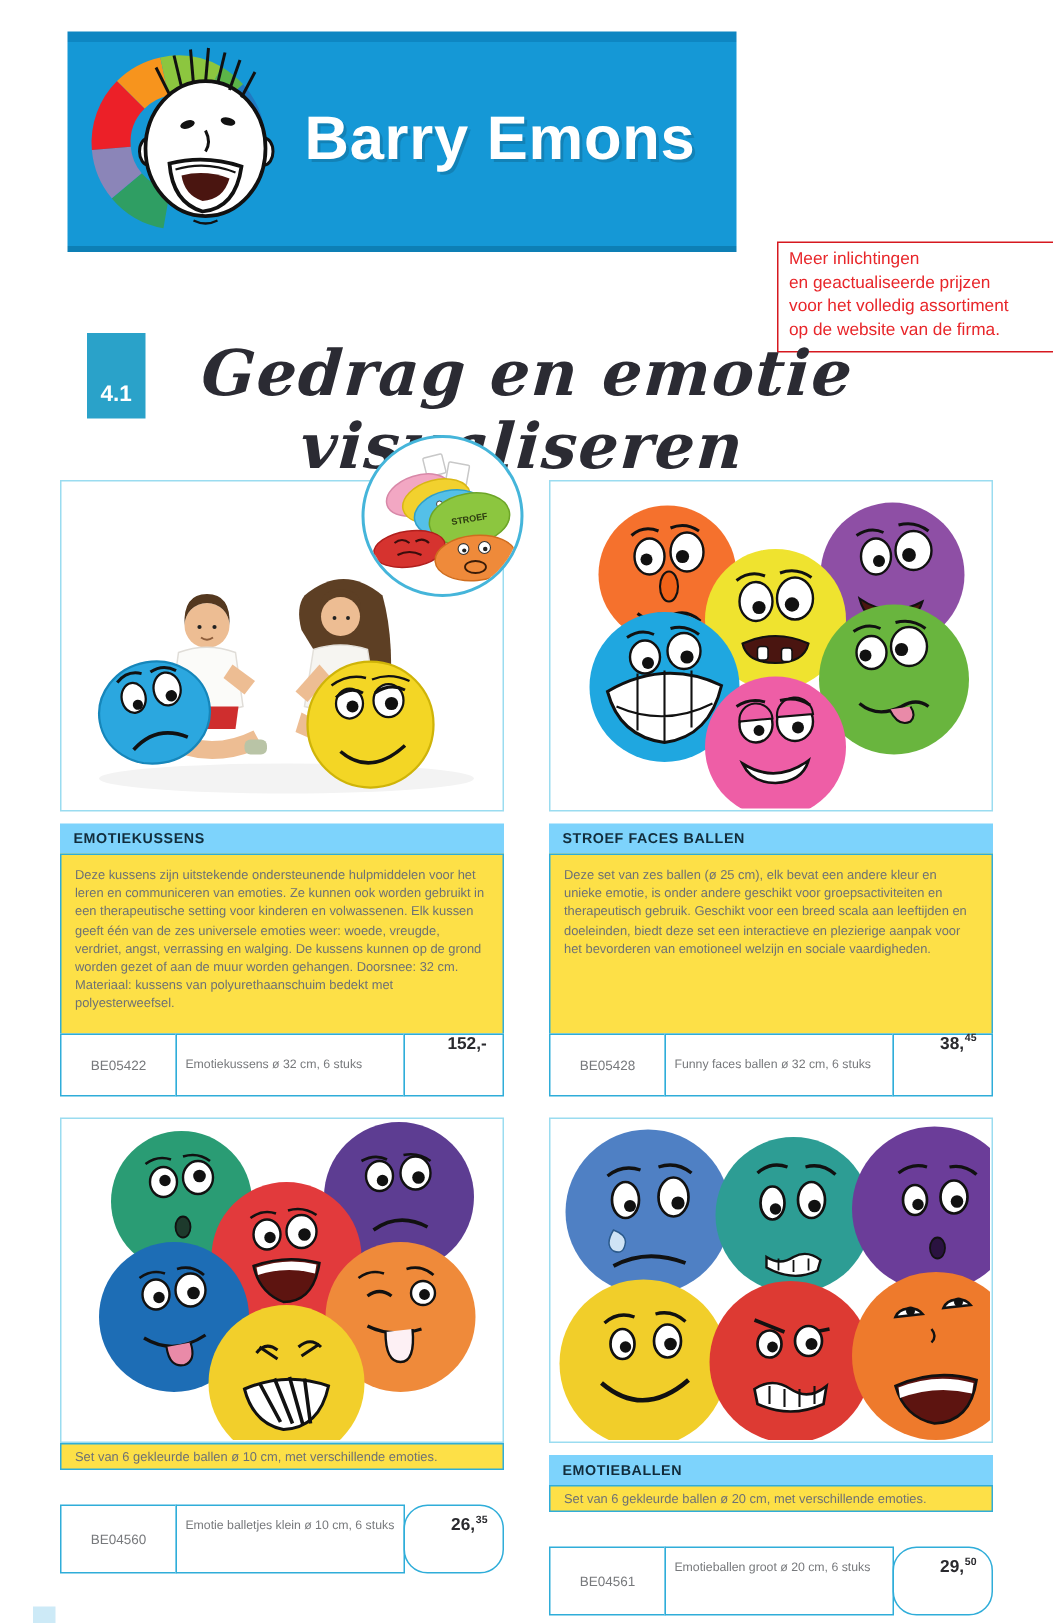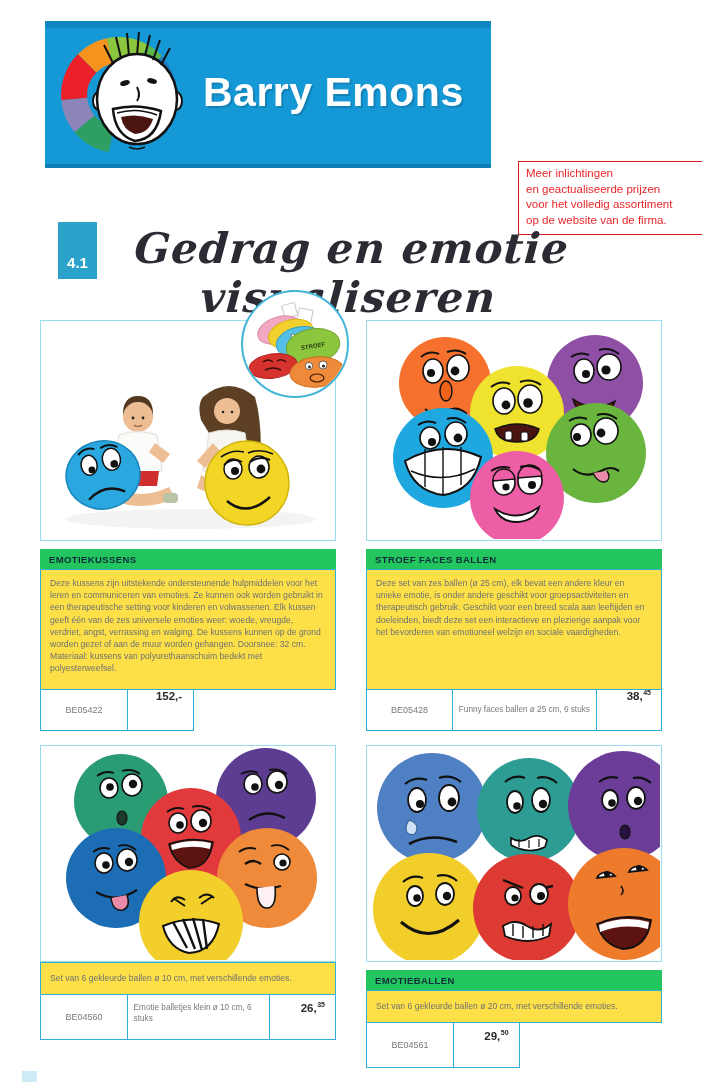--- a/index.html
+++ b/index.html
@@ -26,37 +26,37 @@
             font-size:42px;color:#2b2b33;letter-spacing:1px;transform:skewX(-4deg);}
 
   
   .inset{position:absolute;left:241px;top:290px;width:104px;height:104px;border-radius:50%;
          border:2px solid #45b5da;background:#fff;z-index:5;overflow:hidden;}
 
   
   .card{position:absolute;width:296px;}
   .photo{border:1.4px solid #9adcf0;background:#fff;box-sizing:border-box;overflow:hidden;}
   .ph-tall{height:221px;} .ph-short{height:217px;}
-  .chead{height:20px;background:#22c55e;color:#112c3b;font-size:9.5px;font-weight:bold;
+  .chead{height:20px;background:#7dd3fc;color:#112c3b;font-size:9.5px;font-weight:bold;
          letter-spacing:.4px;display:flex;align-items:center;padding:0 9px;margin-top:8px;}
   .cdesc{border:1.4px solid #2fadd9;padding:7px 9px;font-size:8.6px;line-height:1.42;
          color:#6e7174;box-sizing:border-box;background:#fde047;}
   .cdesc p{margin:0;}
-  .d-tall{height:121px;} .d-short{height:33px;display:flex;align-items:center;padding:0 9px;}
+  .d-tall{height:121px;} .d-short{height:18px;display:flex;align-items:center;padding:0 9px;}
   .ctable{display:flex;margin-top:-1.4px;}
   .cell{border:1.4px solid #2fadd9;box-sizing:border-box;background:#fff;display:flex;}
   .cell+.cell{margin-left:-1.4px;}
-  .t1 .cell{height:42px;} .t2 .cell{height:46px;}
-  .sku{width:88px;align-items:center;justify-content:center;color:#77797c;font-size:9px;}
+  .t1 .cell{height:42px;} .t2 .cell{height:46px;margin-top:24px;}
+  .sku{width:78px;align-items:center;justify-content:center;color:#77797c;font-size:9px;}
   .item{flex:1;align-items:center;padding:4px 6px;color:#77797c;font-size:8.2px;line-height:1.4;}
   .t1 .item{white-space:nowrap;}
   .t2 .item{align-items:flex-start;padding-top:7px;}
   .price{width:67px;align-items:flex-start;justify-content:flex-end;padding-right:10px;
          font-weight:bold;font-size:11.5px;color:#2a2a2e;}
-  .t2 .price{align-items:flex-start;padding-top:7px;}
+  .t2 .price{align-items:flex-start;padding-top:7px;border-radius:16px;}
   .price sup{font-size:7px;font-weight:bold;margin-left:.5px;position:relative;top:-1px;}
 
   .corner{position:absolute;left:22px;top:1071px;width:15px;height:11px;background:#cdeaf7;}
 </style>
 </head>
 <body>
 
 <div id="page">
 
   <div class="banner">
@@ -174,20 +174,21 @@
       </svg>
     </div>
     <div class="chead">
       <span>EMOTIEKUSSENS</span>
     </div>
     <div class="cdesc d-tall">
       <p>Deze kussens zijn uitstekende ondersteunende hulpmiddelen voor het leren en communiceren van emoties. Ze kunnen ook worden gebruikt in een therapeutische setting voor kinderen en volwassenen. Elk kussen geeft één van de zes universele emoties weer: woede, vreugde, verdriet, angst, verrassing en walging. De kussens kunnen op de grond worden gezet of aan de muur worden gehangen. Doorsnee: 32 cm. Materiaal: kussens van polyurethaanschuim bedekt met polyesterweefsel.</p>
     </div>
     <div class="ctable t1">
       <div class="cell sku">BE05422</div>
+      <div class="cell item">Emotiekussens ø 32 cm, 6 stuks</div>
       <div class="cell price">
         <span>152,-</span>
           <sup></sup>
       </div>
     </div>
   </section>
 
   <section class="card" style="left:366px;top:320px">
     <div class="photo ph-tall">
       <svg width="293" height="218" viewBox="0 0 293 218">
@@ -251,21 +252,21 @@
       </svg>
     </div>
     <div class="chead">
       <span>STROEF FACES BALLEN</span>
     </div>
     <div class="cdesc d-tall">
       <p>Deze set van zes ballen (ø 25 cm), elk bevat een andere kleur en unieke emotie, is onder andere geschikt voor groepsactiviteiten en therapeutisch gebruik. Geschikt voor een breed scala aan leeftijden en doeleinden, biedt deze set een interactieve en plezierige aanpak voor het bevorderen van emotioneel welzijn en sociale vaardigheden.</p>
     </div>
     <div class="ctable t1">
       <div class="cell sku">BE05428</div>
-      <div class="cell item">Funny faces ballen ø 25 cm, 6 stuks</div>
+      <div class="cell item">Funny faces ballen ø 32 cm, 6 stuks</div>
       <div class="cell price">
         <span>38,</span>
           <sup>45</sup>
       </div>
     </div>
   </section>
 
   <section class="card" style="left:40px;top:745px">
     <div class="photo ph-short">
       <svg width="293" height="214" viewBox="0 0 293 214">
@@ -389,20 +390,21 @@
       </svg>
     </div>
     <div class="chead">
       <span>EMOTIEBALLEN</span>
     </div>
     <div class="cdesc d-short">
       <p>Set van 6 gekleurde ballen ø 20 cm, met verschillende emoties.</p>
     </div>
     <div class="ctable t2">
       <div class="cell sku">BE04561</div>
+      <div class="cell item">Emotieballen groot ø 20 cm, 6 stuks</div>
       <div class="cell price">
         <span>29,</span>
           <sup>50</sup>
       </div>
     </div>
   </section>
 
   <div class="corner"></div>
 </div>
 

